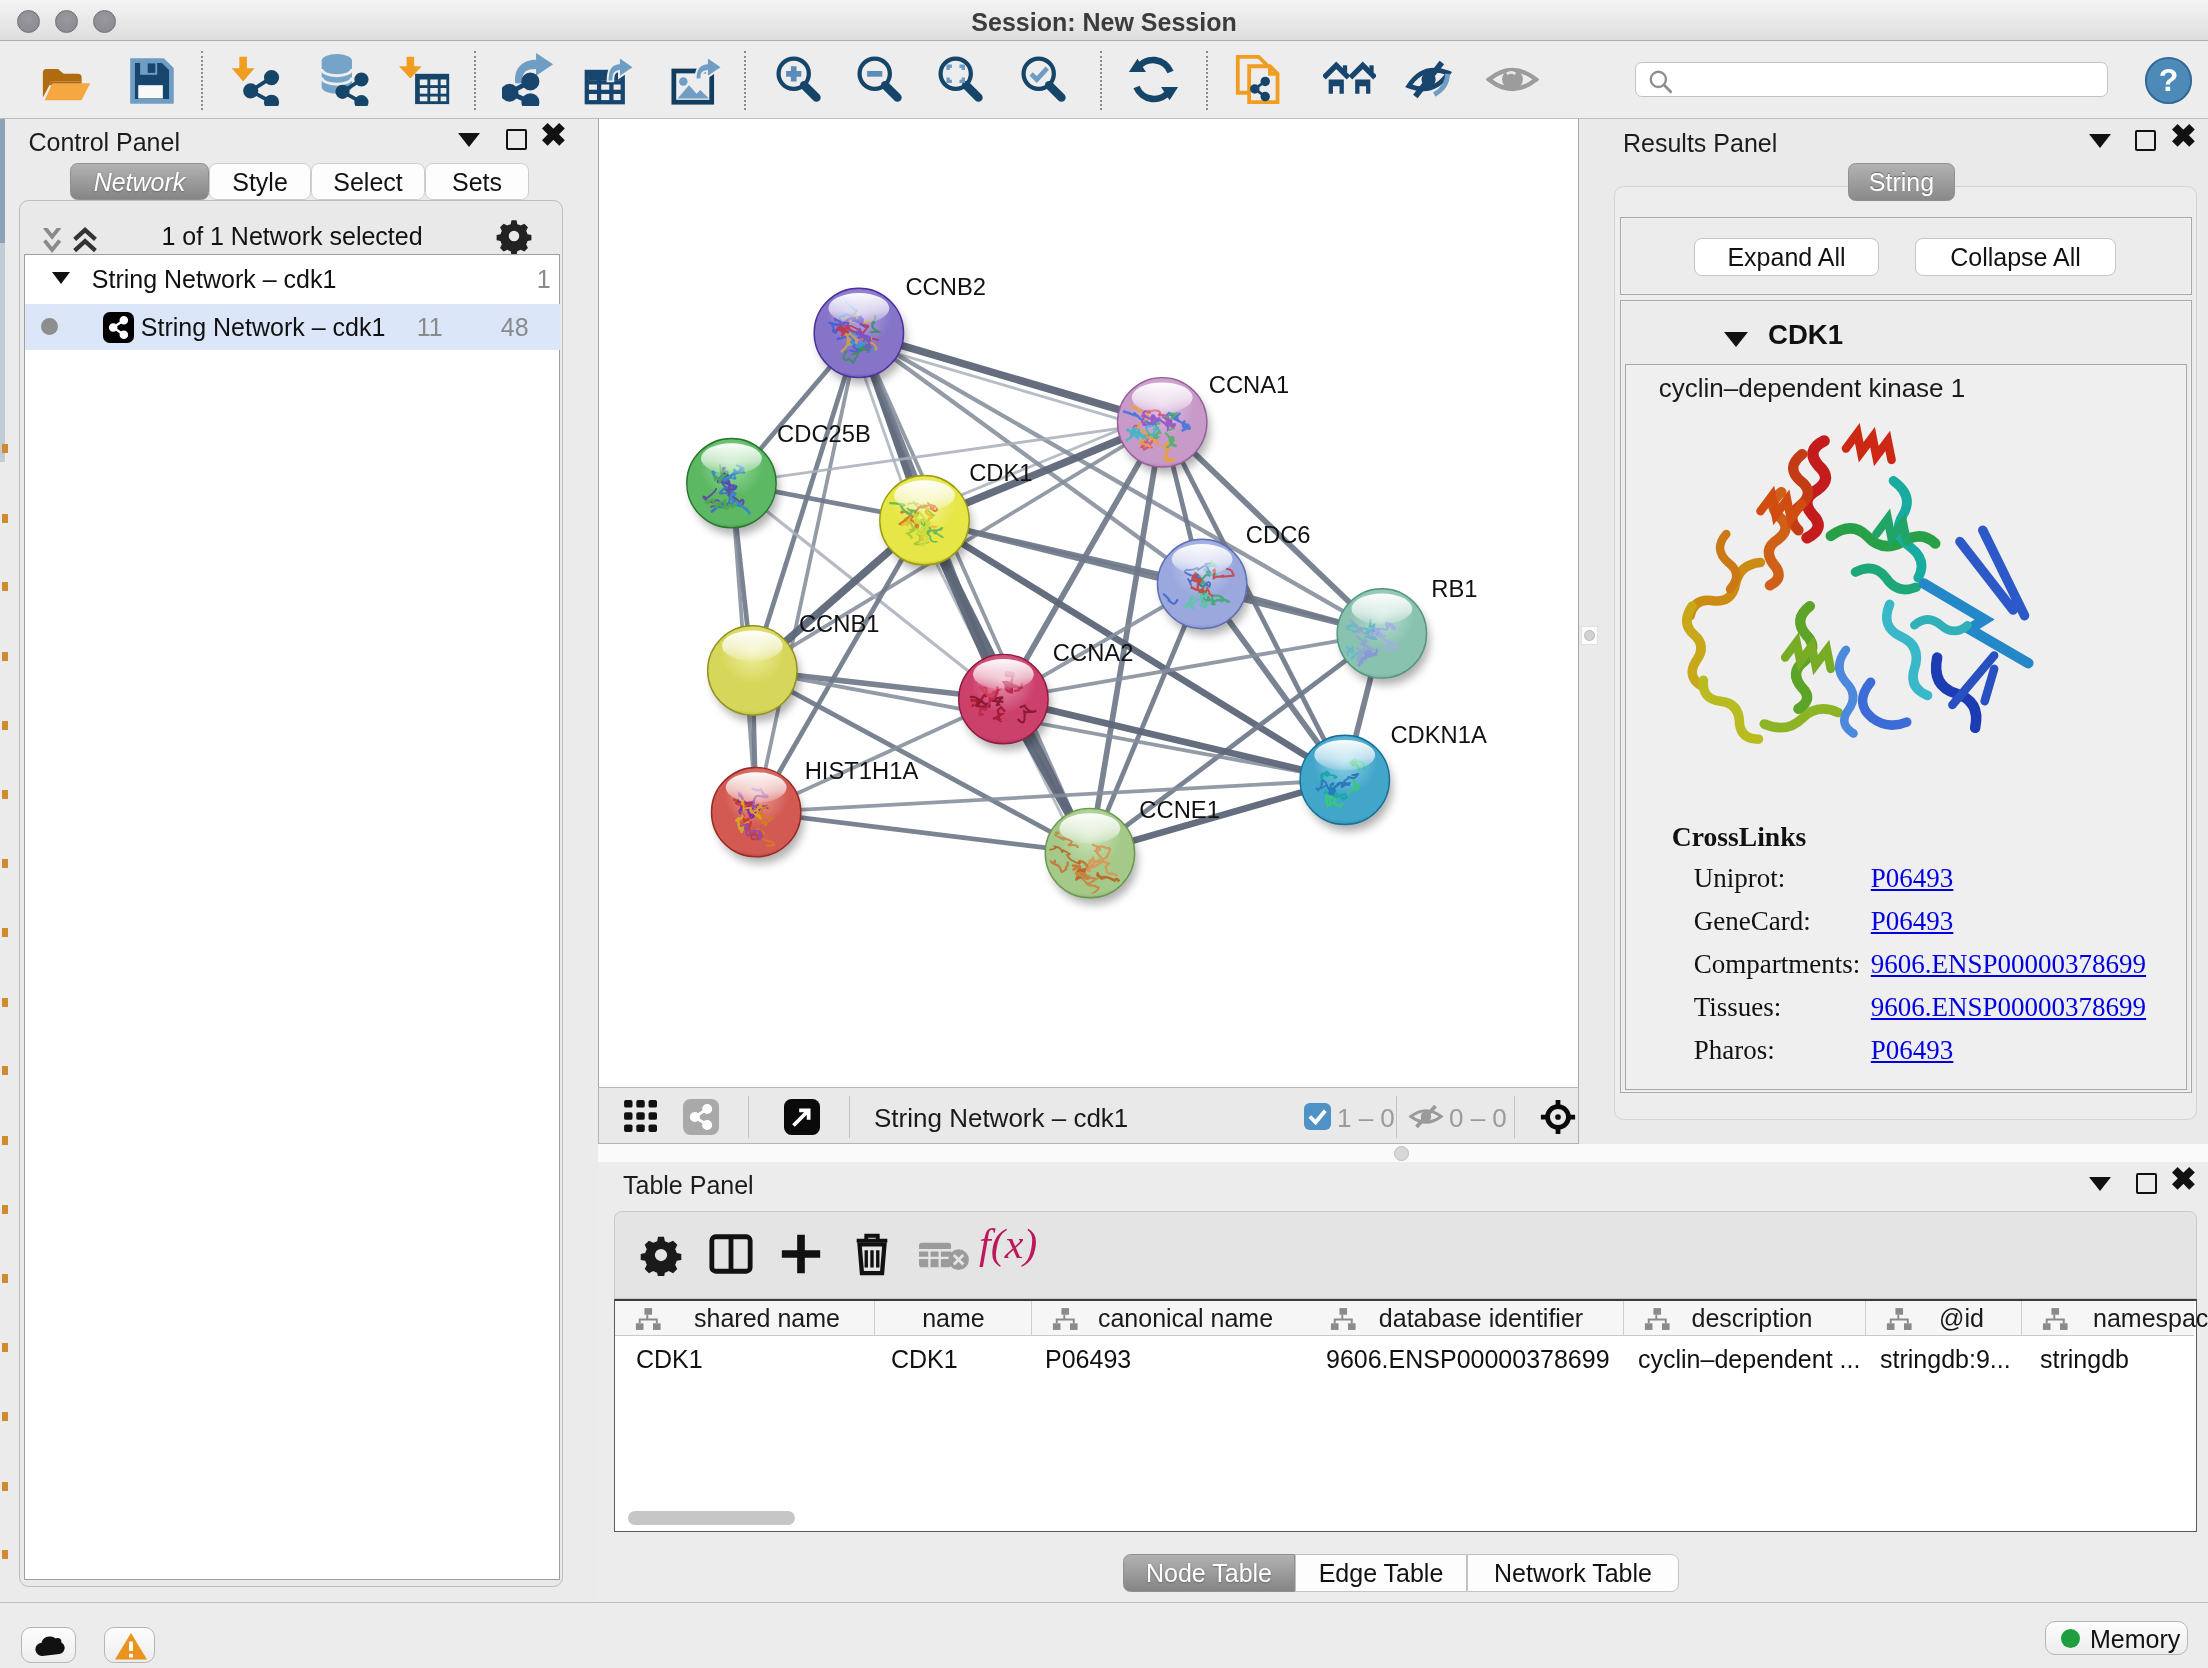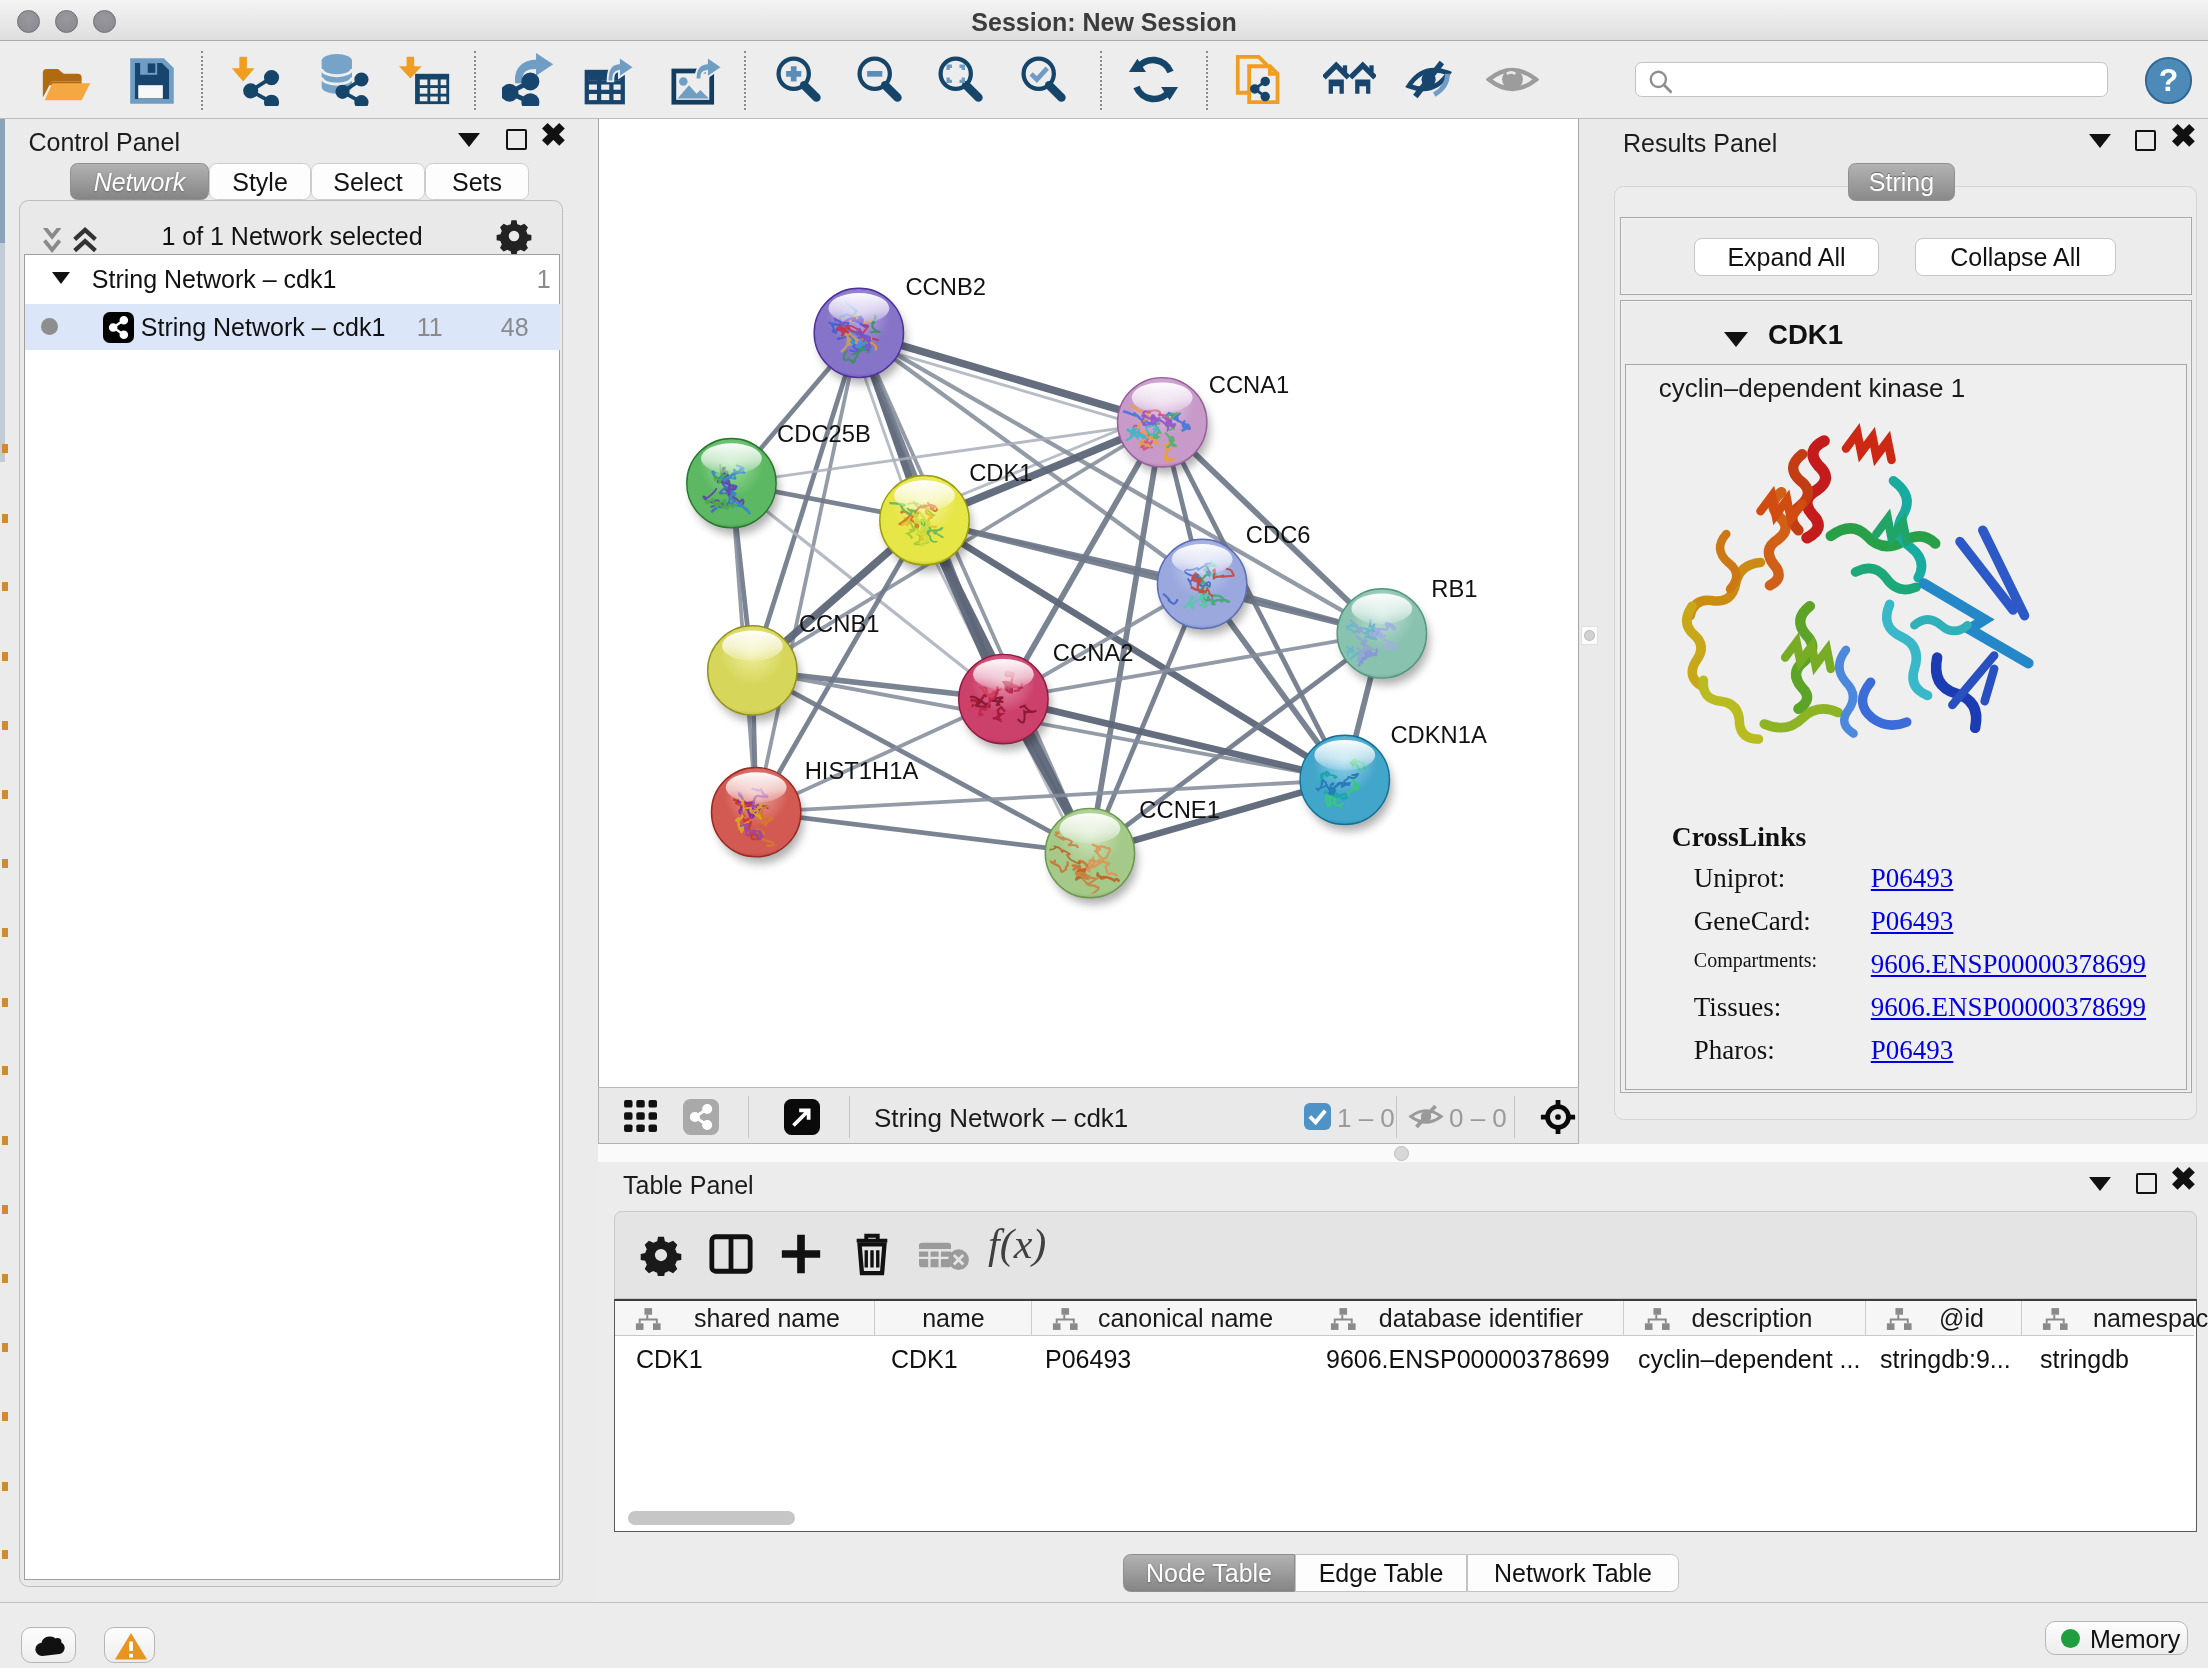--- a/index.html
+++ b/index.html
@@ -797,21 +797,21 @@
           <path d="M258 216 q14 -12 28 0 q14 12 28 0" stroke="#30b0b8" stroke-width="9"></path>
           <path d="M298 300 l44 -52 M342 262 l-10 34" stroke="#2850c0" stroke-width="9"></path>
           <path d="M60 120 q-14 16 2 30 q16 12 2 28" stroke="#cc7814" stroke-width="9"></path>
         </g>
       </svg>
       <div class="serif" style="position:absolute;left:46px;top:456px;font-size:27.6px;font-weight:bold;color:#111;">CrossLinks</div>
       <div class="serif" style="position:absolute;left:68px;top:498px;font-size:27px;color:#111;">Uniprot:</div>
       <div class="rlink" style="position:absolute;left:245px;top:498px;font-size:27px;">P06493</div>
       <div class="serif" style="position:absolute;left:68px;top:541px;font-size:27px;color:#111;">GeneCard:</div>
       <div class="rlink" style="position:absolute;left:245px;top:541px;font-size:27px;">P06493</div>
-      <div class="serif" style="position:absolute;left:68px;top:584px;font-size:20px;color:#111;">Compartments:</div>
+      <div class="serif" style="position:absolute;left:68px;top:584px;font-size:27px;color:#111;">Compartments:</div>
       <div class="rlink" style="position:absolute;left:245px;top:584px;font-size:27px;">9606.ENSP00000378699</div>
       <div class="serif" style="position:absolute;left:68px;top:627px;font-size:27px;color:#111;">Tissues:</div>
       <div class="rlink" style="position:absolute;left:245px;top:627px;font-size:27px;">9606.ENSP00000378699</div>
       <div class="serif" style="position:absolute;left:68px;top:670px;font-size:27px;color:#111;">Pharos:</div>
       <div class="rlink" style="position:absolute;left:245px;top:670px;font-size:27px;">P06493</div>
     </div>
   </div>
 
   <div style="position:absolute;left:1.9px;top:507px;width:17px;height:19px;background:#fcfcfc;border:1px solid #e0e0e0;">
     <div style="position:absolute;left:1.9px;top:2.9px;width:11.4px;height:11.4px;border-radius:50%;background:#d2d2d2;border:1px solid #b8b8b8;"></div>
@@ -844,21 +844,21 @@
       <path d="M18 22 v18 M24 22 v18 M30 22 v18" stroke="#111" stroke-width="3.5"></path>
     </svg>
     <svg style="position:absolute;left:302px;top:27px;" width="53" height="32" viewBox="0 0 56 34">
       <rect x="2" y="4" width="34" height="26" rx="3" fill="#9b9b9b"></rect>
       <g stroke="#e4e4e4" stroke-width="2.5">
           <path d="M2 12 h34 M2 20 h34 M13 12 v18 M24 12 v18"></path>
         </g>
       <circle cx="44" cy="22" r="11" fill="#9b9b9b"></circle>
       <path d="M39 17 l10 10 M49 17 l-10 10" stroke="#e4e4e4" stroke-width="3"></path>
     </svg>
-    <div style="position:absolute;left:373px;top:7.6px;font-size:42px;color:#404040;font-family:'Liberation Serif',serif;font-style:italic;">f(x)</div>
+    <div style="position:absolute;left:364px;top:7.6px;font-size:42px;color:#be185d;font-family:'Liberation Serif',serif;font-style:italic;">f(x)</div>
   </div>
 
   <div id="tp-table">
 
     <div class="th" style="left:0;width:260px;"></div>
     <div class="th" style="left:260px;width:157px;"></div>
     <div class="th" style="left:417px;width:279px;"></div>
     <div class="th" style="left:695px;width:314px;"></div>
     <div class="th" style="left:1009px;width:242px;"></div>
     <div class="th" style="left:1251px;width:156px;"></div>

